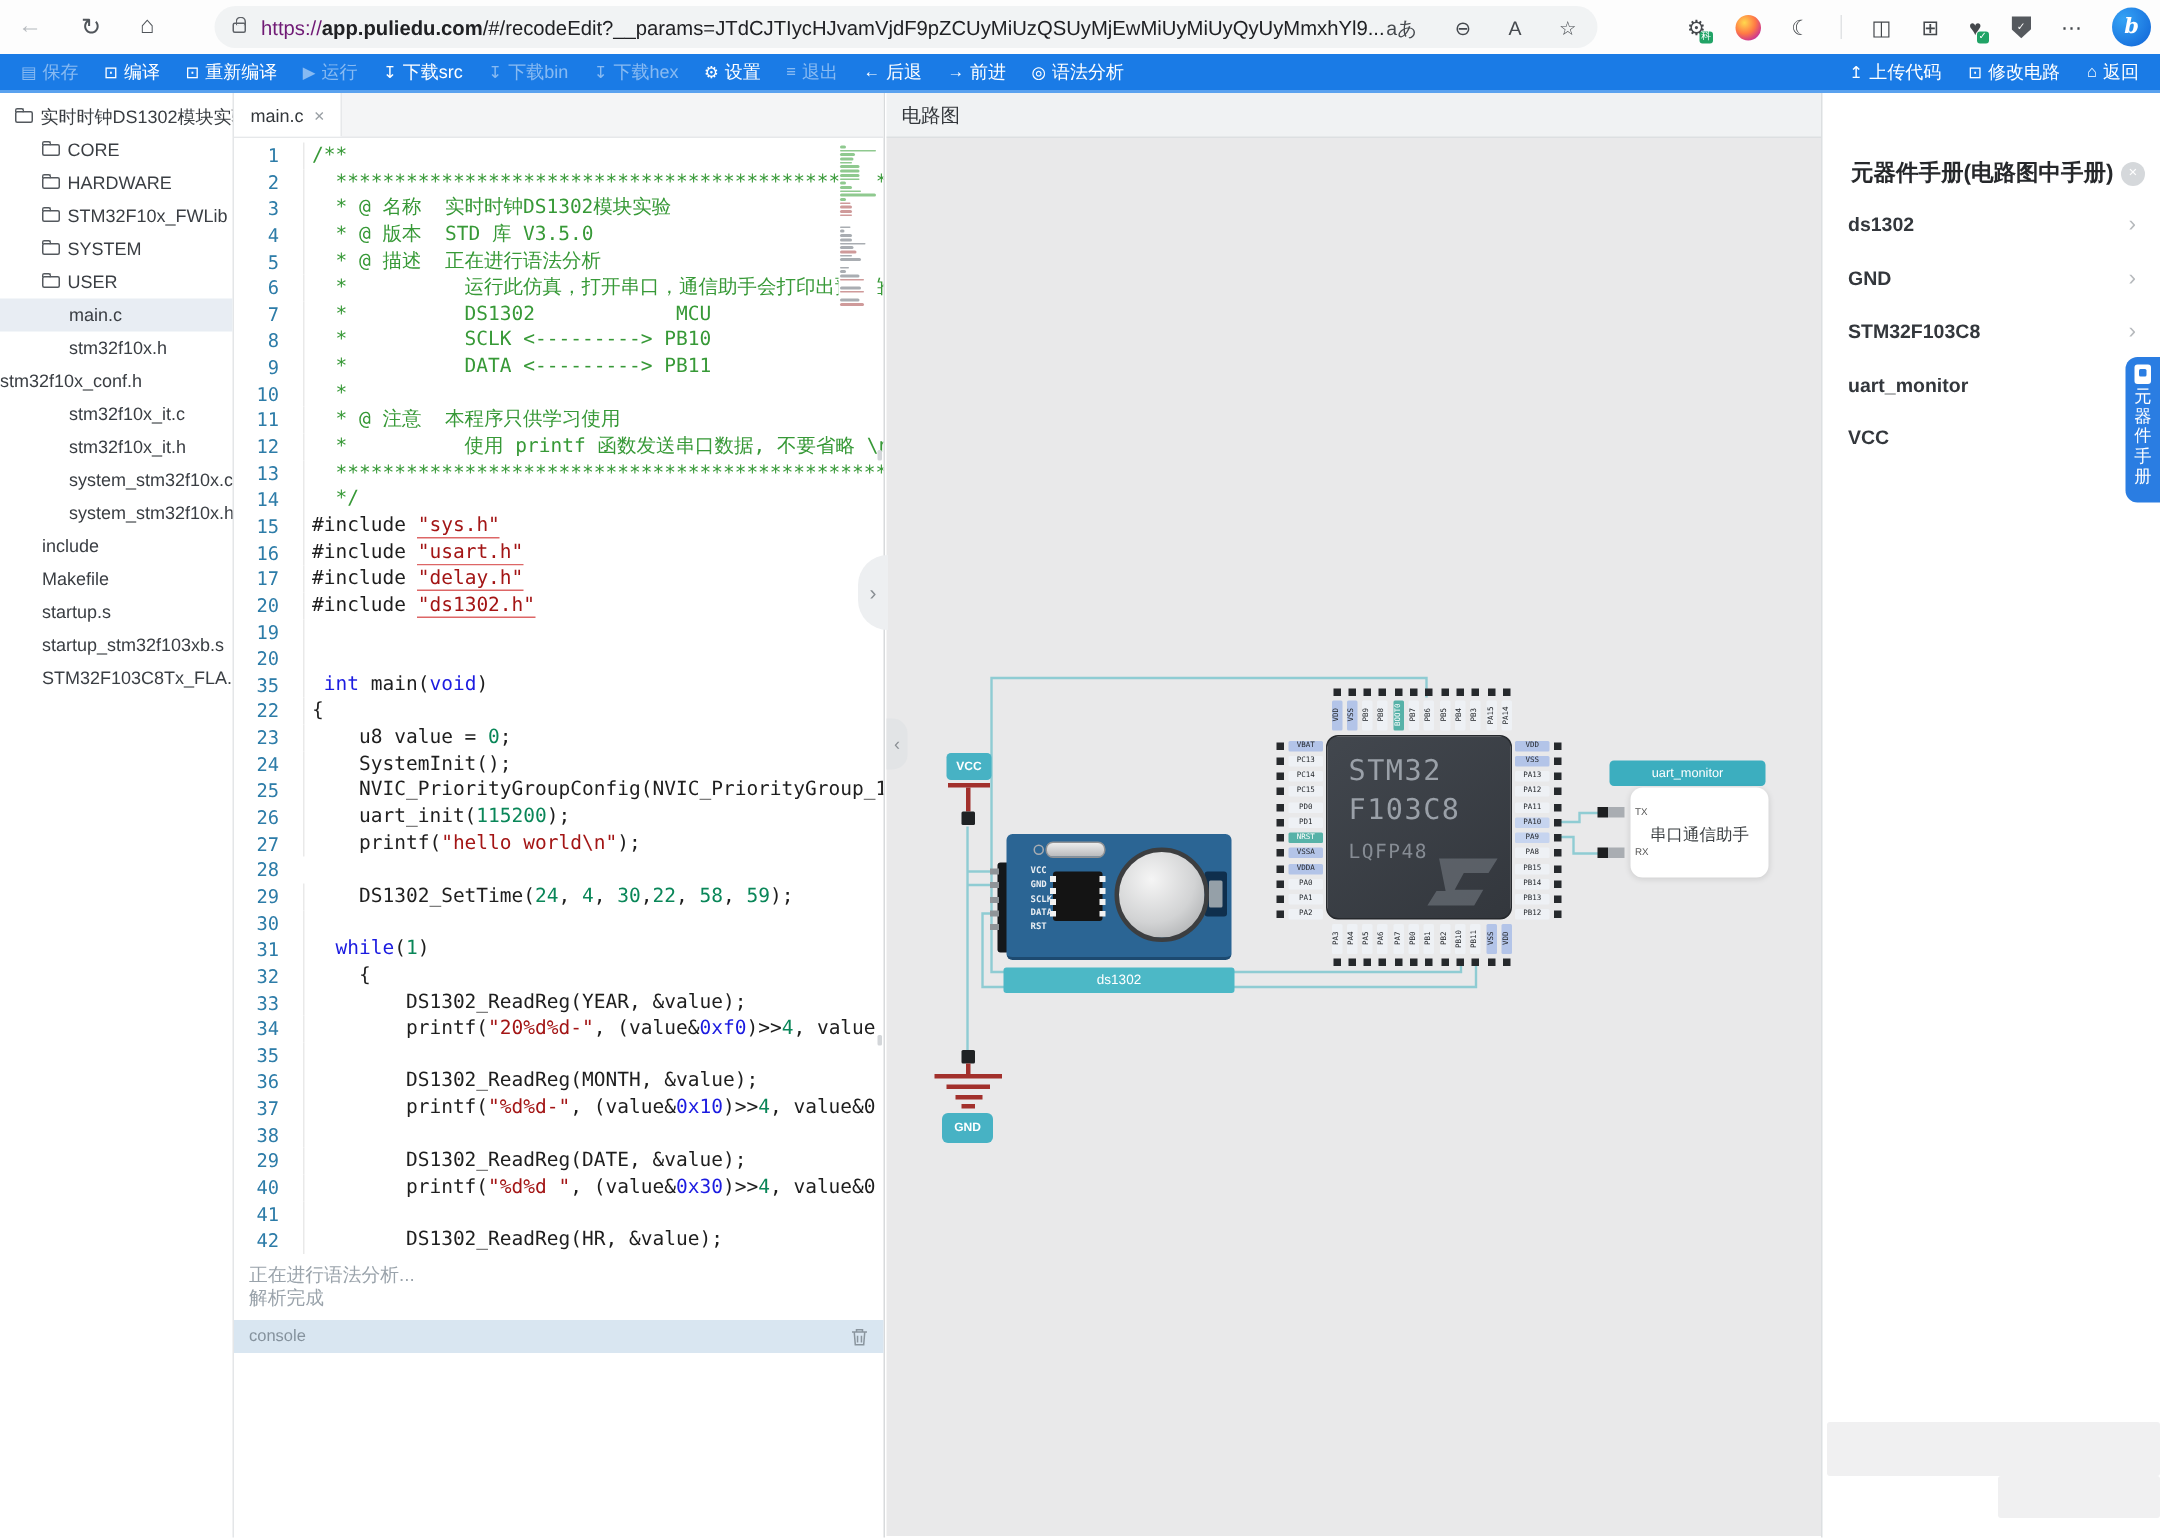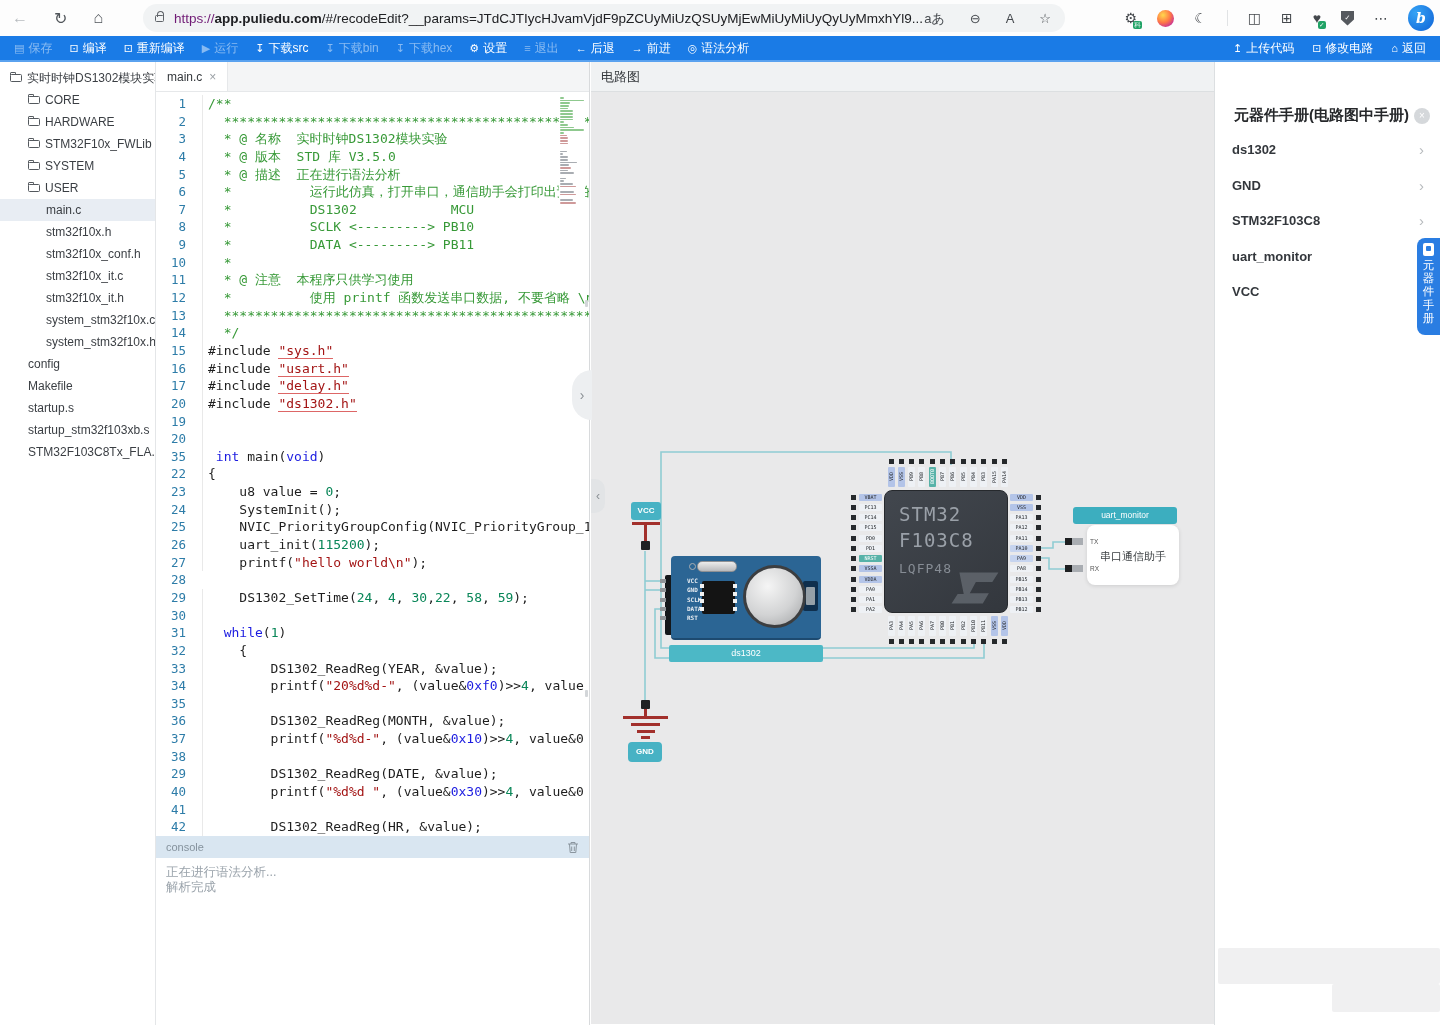--- a/index.html
+++ b/index.html
@@ -258,37 +258,37 @@
     <div class="srow" style="padding-left: 28px;">
       <span class="fold"></span>
       <span>USER</span>
     </div>
     <div class="srow sel" style="padding-left: 46px;">
       <span>main.c</span>
     </div>
     <div class="srow" style="padding-left: 46px;">
       <span>stm32f10x.h</span>
     </div>
-    <div class="srow" style="padding-left: 46px;">
+    <div class="srow" style="">
       <span>stm32f10x_conf.h</span>
     </div>
     <div class="srow" style="padding-left: 46px;">
       <span>stm32f10x_it.c</span>
     </div>
     <div class="srow" style="padding-left: 46px;">
       <span>stm32f10x_it.h</span>
     </div>
     <div class="srow" style="padding-left: 46px;">
       <span>system_stm32f10x.c</span>
     </div>
     <div class="srow" style="padding-left: 46px;">
       <span>system_stm32f10x.h</span>
     </div>
     <div class="srow" style="padding-left: 28px;">
-      <span>config</span>
+      <span>include</span>
     </div>
     <div class="srow" style="padding-left: 28px;">
       <span>Makefile</span>
     </div>
     <div class="srow" style="padding-left: 28px;">
       <span>startup.s</span>
     </div>
     <div class="srow" style="padding-left: 28px;">
       <span>startup_stm32f103xb.s</span>
     </div>
@@ -513,29 +513,29 @@
         <div class="mmbar" style="background: rgb(169, 173, 178); width: 13.64px;"></div>
         <div class="mmbar" style="background: rgb(207, 154, 154); width: 16.44px;"></div>
         <div class="mmbar" style="background: transparent;"></div>
         <div class="mmbar" style="background: rgb(169, 173, 178); width: 13.36px;"></div>
         <div class="mmbar" style="background: rgb(207, 154, 154); width: 16.44px;"></div>
       </div>
     <div class="smark" style="top:208px"></div>
     <div class="smark" style="top:298px"></div>
     <div class="smark" style="top:598px"></div>
   </div>
+  <div id="console-body">
+    <div>正在进行语法分析...</div>
+    <div>解析完成</div>
+  </div>
   <div id="console-header">
     <span id="console-title">console</span>
     <svg width="12" height="13" viewBox="0 0 12 13" style="cursor:pointer">
       <path d="M1 3h10M4 3V1.5h4V3M2.5 3l.7 8.5h5.6l.7-8.5M4.7 5.5v4.5M7.3 5.5v4.5" stroke="#8a959e" stroke-width="1" fill="none"></path>
     </svg>
-  </div>
-  <div id="console-body">
-    <div>正在进行语法分析...</div>
-    <div>解析完成</div>
   </div>
 </div>
 
 <div id="circuit-col">
   <div id="circuit-header">
       <span>电路图</span>
     </div>
   <div id="canvas">
     <svg id="wires" width="624" height="932">
       <g stroke="#8fccd3" stroke-width="1.6" fill="none">

